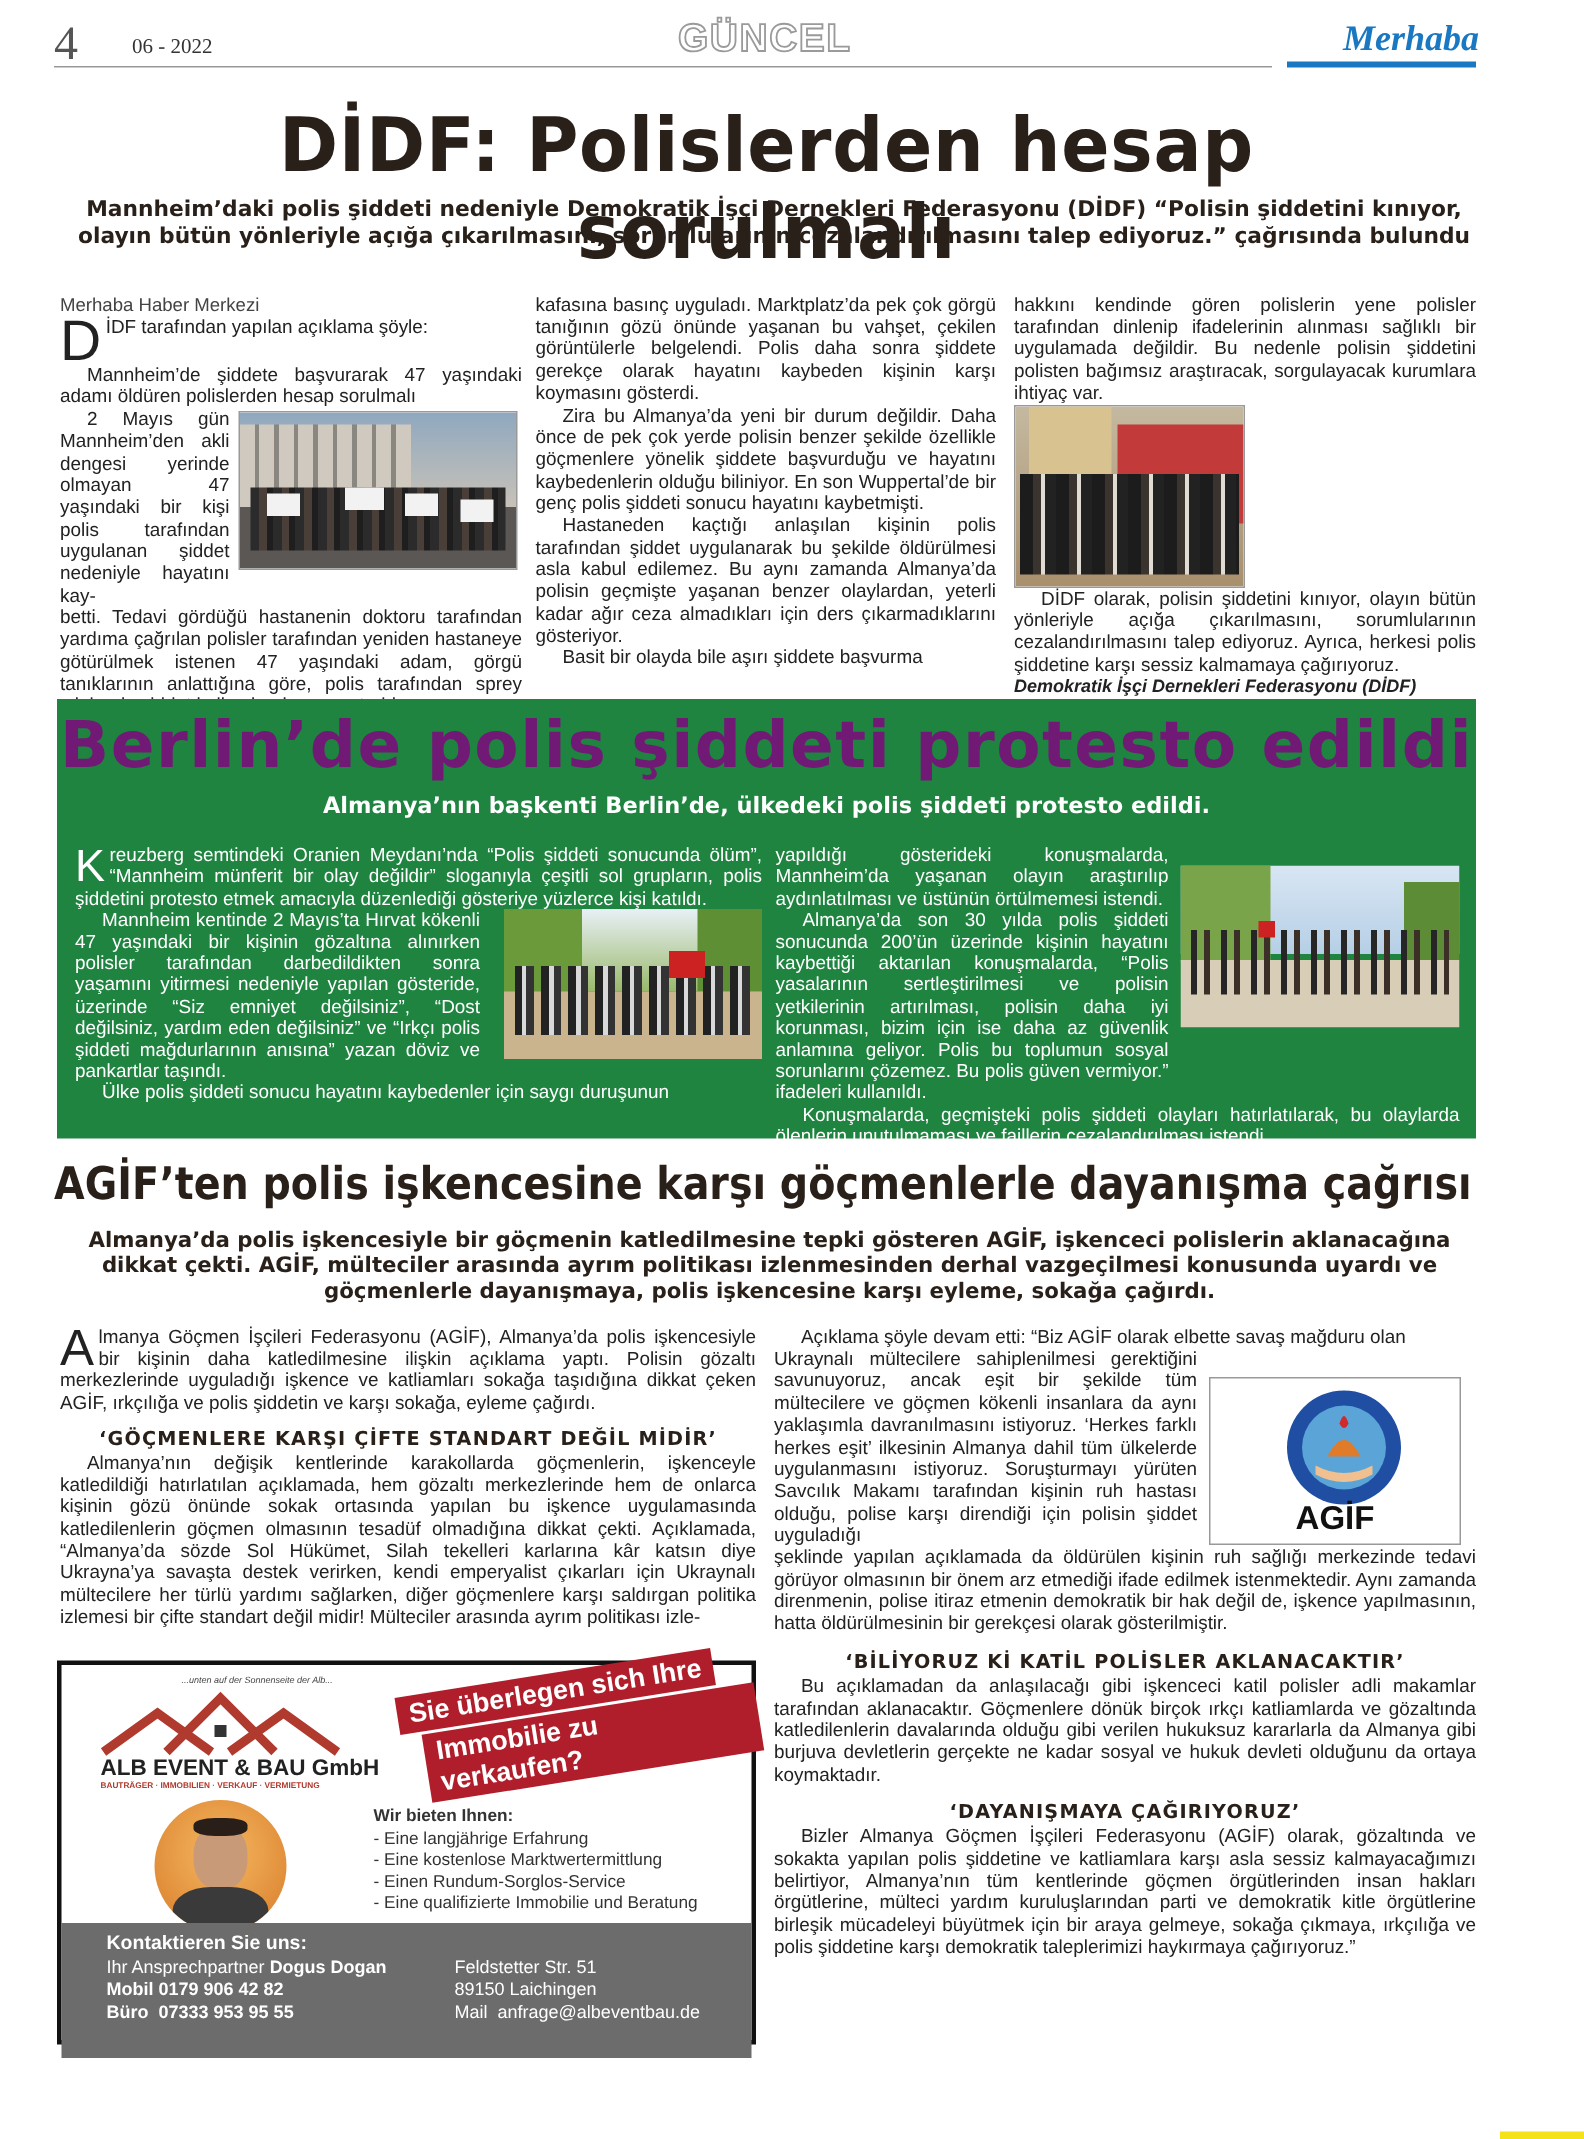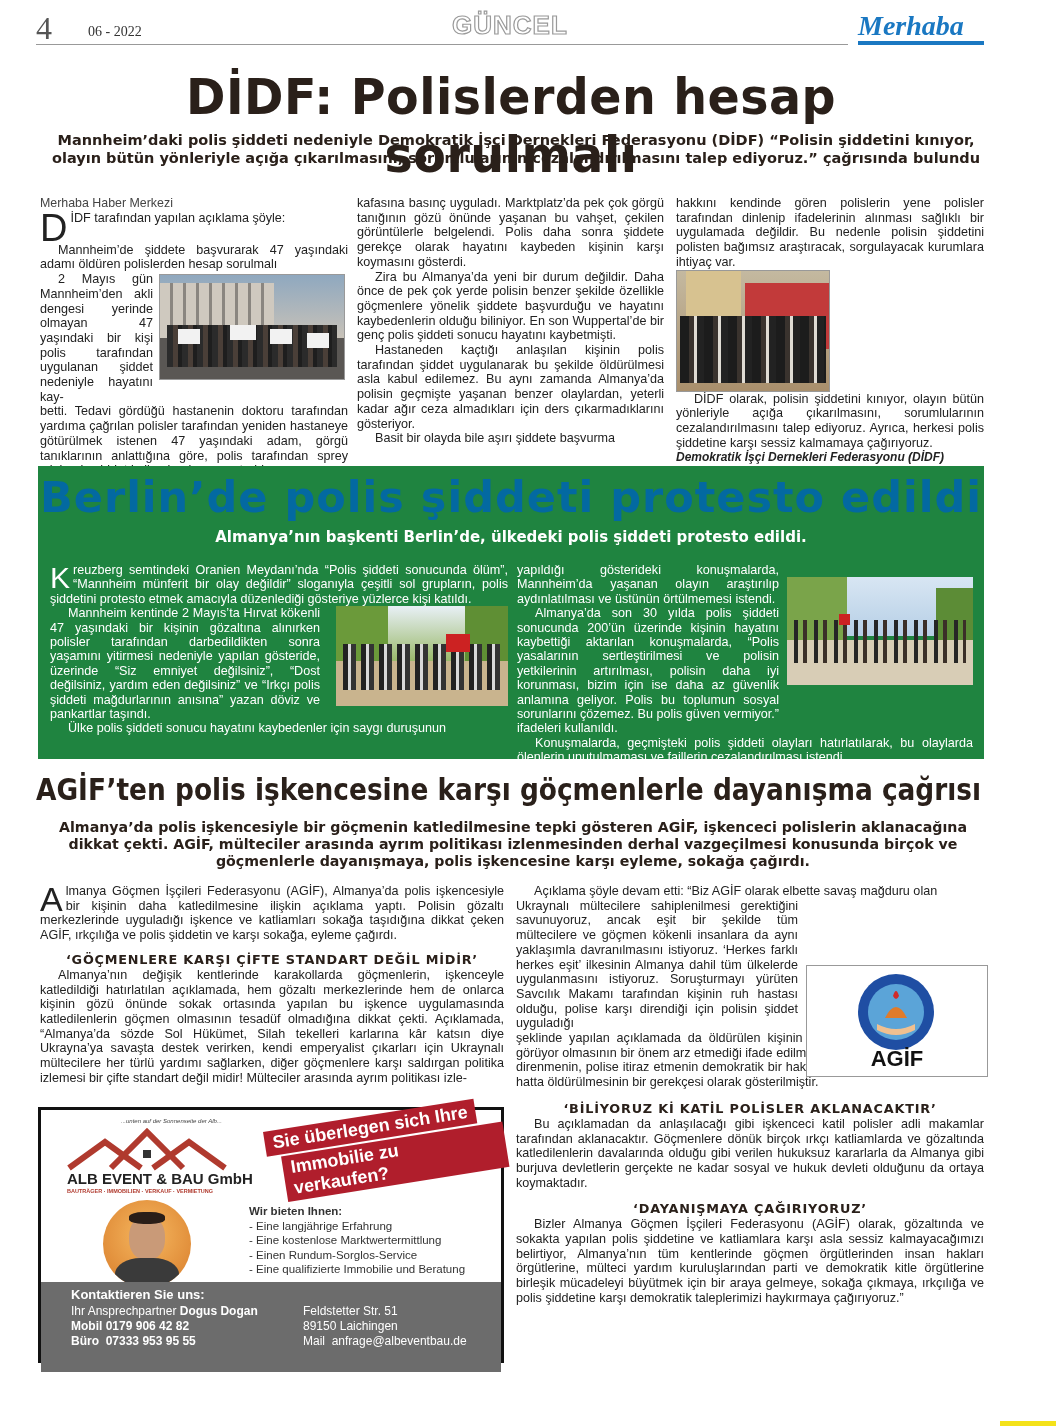--- a/index.html
+++ b/index.html
@@ -8,21 +8,21 @@
     font-family: "Liberation Sans", sans-serif; color: #1a1a1a; overflow: hidden;
   }
   .abs { position: absolute; }
   
   .page-num { left: 36px; top: 10px; font-family: "Liberation Serif", serif; font-size: 32px; color: #555; }
   .issue { left: 88px; top: 24px; font-family: "Liberation Serif", serif; font-size: 14px; color: #333; }
   .section { left: 452px; top: 10px; font-family: "Liberation Sans", sans-serif; font-weight: bold; font-size: 26px;
     color: #fff; -webkit-text-stroke: 1.2px #9a9a9a; letter-spacing: 1px; }
   .rule-top { left: 36px; top: 44px; width: 812px; height: 1px; background: #999; }
   .logo { left: 858px; top: 12px; width: 128px; height: 34px; }
-  .logo-text { font-family: "Liberation Serif", serif; font-style: italic; font-weight: bold; font-size: 28px; color: #1a78c2; line-height: 28px; }
+  .logo-text { font-family: "Liberation Serif", serif; font-style: italic; font-weight: bold; font-size: 24px; color: #1a78c2; line-height: 28px; text-align: right; }
   .logo-bar { height: 4px; background: #1a78c2; width: 126px; margin-top: 1px; }
 
   .headline { font-family: "DejaVu Sans", sans-serif; font-weight: bold; color: #2a201a; text-align: center; }
   .h1 { left: 36px; top: 68px; width: 950px; font-size: 50px; letter-spacing: 0.5px; transform: scaleX(0.95); transform-origin: center; }
   .deck { font-family: "DejaVu Sans", sans-serif; font-weight: bold; color: #2a201a; text-align: center; font-size: 14.5px; line-height: 18px; }
   .deck1 { left: 46px; top: 131px; width: 940px; }
 
   .col { font-size: 12.6px; line-height: 14.7px; text-align: justify; color: #222; }
   .col p { text-indent: 18px; }
   .col p.noindent { text-indent: 0; }
@@ -30,36 +30,36 @@
   .dropcap { float: left; font-size: 38px; line-height: 30px; margin: 2px 3px 0 0; font-family: "Liberation Sans", sans-serif; }
   .sign { font-style: italic; font-weight: bold; font-size: 12px; }
 
   .photo { position: relative; overflow: hidden; }
   .photo .sky { position: absolute; left: 0; top: 0; right: 0; }
   .photo .ground { position: absolute; left: 0; right: 0; bottom: 0; }
   .photo .crowd { position: absolute; left: 4%; right: 4%; }
 
   
   .green { left: 38px; top: 466px; width: 946px; height: 293px; background: #1f8440; }
-  .h2 { left: 38px; top: 472px; width: 946px; font-size: 43px; color: #0369a1; font-family: "DejaVu Sans", sans-serif; font-weight: bold; text-align: center; letter-spacing: 1px; }
+  .h2 { left: 38px; top: 472px; width: 946px; font-size: 43px; color: #701a75; font-family: "DejaVu Sans", sans-serif; font-weight: bold; text-align: center; letter-spacing: 1px; }
   .deck2 { left: 38px; top: 528px; width: 946px; color: #fff; font-family: "DejaVu Sans", sans-serif; font-weight: bold; font-size: 15px; text-align: center; }
   .gcol { color: #fff; font-size: 12.6px; line-height: 14.4px; text-align: justify; }
   .gcol p { text-indent: 18px; }
 
   .h3 { left: 36px; top: 772px; width: 950px; font-size: 30px; font-family: "DejaVu Sans", sans-serif; font-weight: bold; color: #2a201a; transform: scaleX(0.88); transform-origin: left; white-space: nowrap; }
   .deck3 { left: 40px; top: 819px; width: 946px; font-size: 14.2px; line-height: 17px; }
 
   .subhead { font-family: "DejaVu Sans", sans-serif; font-weight: bold; text-align: center; font-size: 12.8px; line-height: 13px; letter-spacing: 0.8px; color: #2a201a; margin: 6px 0 2px 0; }
 
   
   .ad { left: 38px; top: 1107px; width: 466px; height: 256px; border: 3px solid #111; background: #fff; }
   .ad-foot { left: 41px; top: 1282px; width: 460px; height: 90px; background: #6c6c6c; color: #fff; font-size: 12px; line-height: 15px; }
   .ad-red { background: #b01e2c; color: #fff; font-weight: bold; font-size: 18px; padding: 2px 8px; display: inline-block; }
 
-  .agif-box { left: 806px; top: 965px; width: 182px; height: 112px; border: 1px solid #999; background: #fff; }
+  .agif-box { left: 806px; top: 918px; width: 168px; height: 112px; border: 1px solid #999; background: #fff; }
   .yellow-corner { left: 1000px; top: 1421px; width: 56px; height: 5px; background: #f4e21a; }
 </style>
 </head>
 <body>
 
 <div class="abs page-num">4</div>
 <div class="abs issue">06 - 2022</div>
 <div class="abs section">GÜNCEL</div>
 <div class="abs rule-top"></div>
 <div class="abs logo">
@@ -143,21 +143,21 @@
       <div style="position:absolute; right:0; top:10%; width:20%; height:50%; background:#5c8c36;"></div>
       <div class="ground" style="height:42%; background:#d8cdb6;"></div>
       <div class="crowd" style="top:40%; height:40%; background:repeating-linear-gradient(90deg,#262626 0 4px,transparent 4px 9px,#3b2f28 9px 13px,transparent 13px 20px);"></div>
       <div style="position:absolute; left:28%; top:34%; width:6%; height:10%; background:#c22;"></div>
     </div>
   </div>
   <p>Konuşmalarda, geçmişteki polis şiddeti olayları hatırlatılarak, bu olaylarda ölenlerin unutulmaması ve faillerin cezalandırılması istendi.</p>
 </div>
 
 <div class="abs h3">AGİF’ten polis işkencesine karşı göçmenlerle dayanışma çağrısı</div>
-<div class="abs deck deck3">Almanya’da polis işkencesiyle bir göçmenin katledilmesine tepki gösteren AGİF, işkenceci polislerin aklanacağına dikkat çekti. AGİF, mülteciler arasında ayrım politikası izlenmesinden derhal vazgeçilmesi konusunda birçok ve göçmenlerle dayanışmaya, polis işkencesine karşı eyleme, sokağa çağırdı.</div>
+<div class="abs deck deck3">Almanya’da polis işkencesiyle bir göçmenin katledilmesine tepki gösteren AGİF, işkenceci polislerin aklanacağına dikkat çekti. AGİF, mülteciler arasında ayrım politikası izlenmesinden derhal vazgeçilmesi konusunda uyardı ve göçmenlerle dayanışmaya, polis işkencesine karşı eyleme, sokağa çağırdı.</div>
 
 <div class="abs col" style="left:40px; top:884px; width:464px;">
   <p class="noindent"><span class="dropcap" style="font-size:34px; line-height:26px;">A</span><span>lmanya Göçmen İşçileri Federasyonu (AGİF), Almanya’da polis işkencesiyle bir kişinin daha katledilmesine ilişkin açıklama yaptı. Polisin gözaltı merkezlerinde uyguladığı işkence ve katliamları sokağa taşıdığına dikkat çeken AGİF, ırkçılığa ve polis şiddetin ve karşı sokağa, eyleme çağırdı.</span></p>
   <div class="subhead" style="clear:both; margin-top:10px;">‘GÖÇMENLERE KARŞI ÇİFTE STANDART DEĞİL MİDİR’</div>
   <p>Almanya’nın değişik kentlerinde karakollarda göçmenlerin, işkenceyle katledildiği hatırlatılan açıklamada, hem gözaltı merkezlerinde hem de onlarca kişinin gözü önünde sokak ortasında yapılan bu işkence uygulamasında katledilenlerin göçmen olmasının tesadüf olmadığına dikkat çekti. Açıklamada, “Almanya’da sözde Sol Hükümet, Silah tekelleri karlarına kâr katsın diye Ukrayna’ya savaşta destek verirken, kendi emperyalist çıkarları için Ukraynalı mültecilere her türlü yardımı sağlarken, diğer göçmenlere karşı saldırgan politika izlemesi bir çifte standart değil midir! Mülteciler arasında ayrım politikası izle-</p>
 </div>
 
 <div class="abs col" style="left:516px; top:884px; width:468px;">
   <p>Açıklama şöyle devam etti: “Biz AGİF olarak elbette savaş mağduru olan</p>
   <p class="noindent" style="width:282px;">Ukraynalı mültecilere sahiplenilmesi gerektiğini savunuyoruz, ancak eşit bir şekilde tüm mültecilere ve göçmen kökenli insanlara da aynı yaklaşımla davranılmasını istiyoruz. ‘Herkes farklı herkes eşit’ ilkesinin Almanya dahil tüm ülkelerde uygulanmasını istiyoruz. Soruşturmayı yürüten Savcılık Makamı tarafından kişinin ruh hastası olduğu, polise karşı direndiği için polisin şiddet uyguladığı</p>

